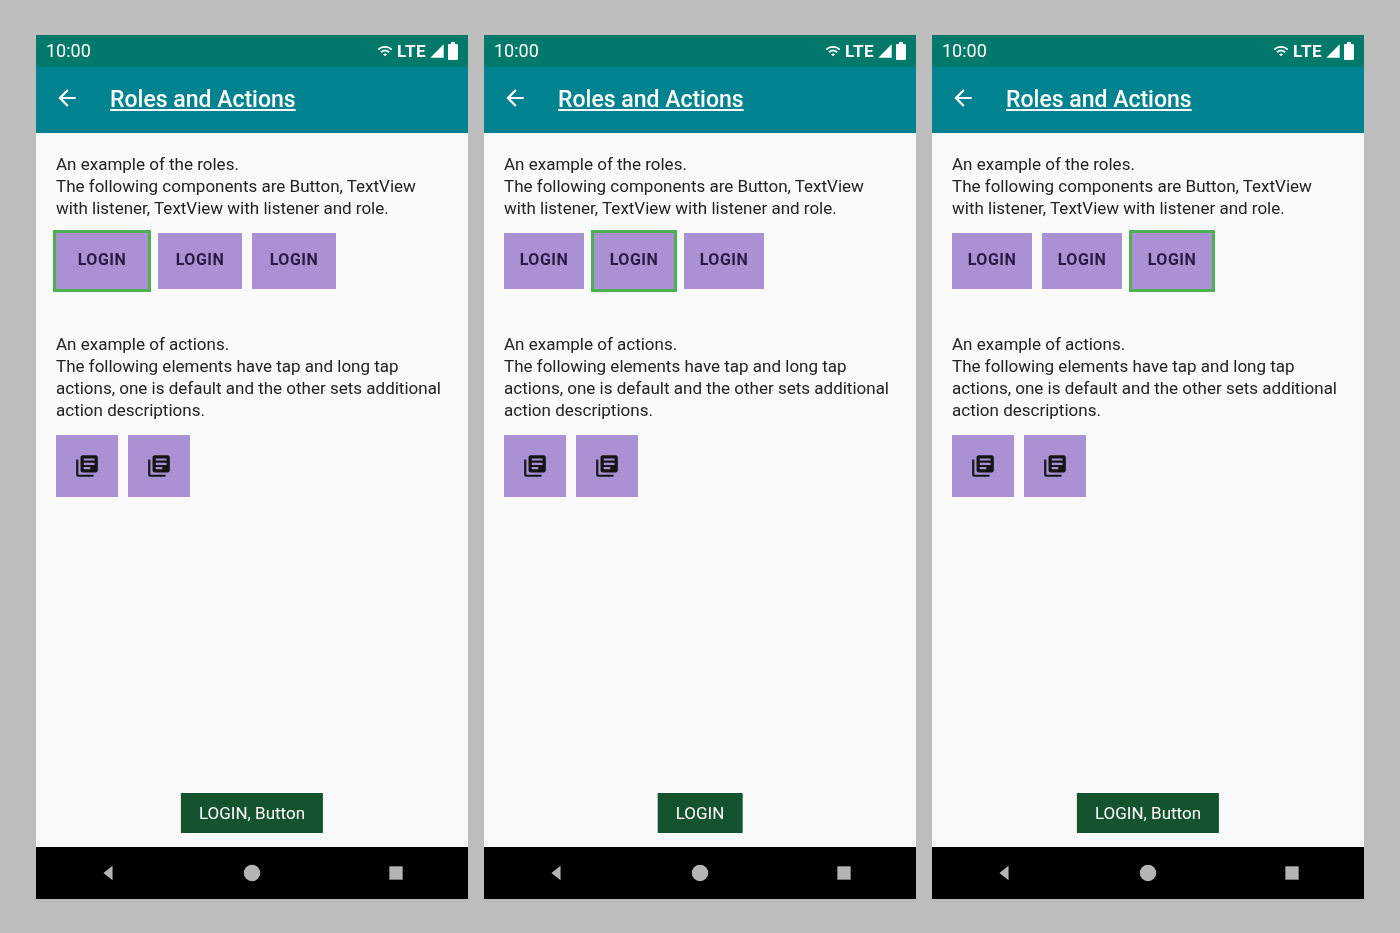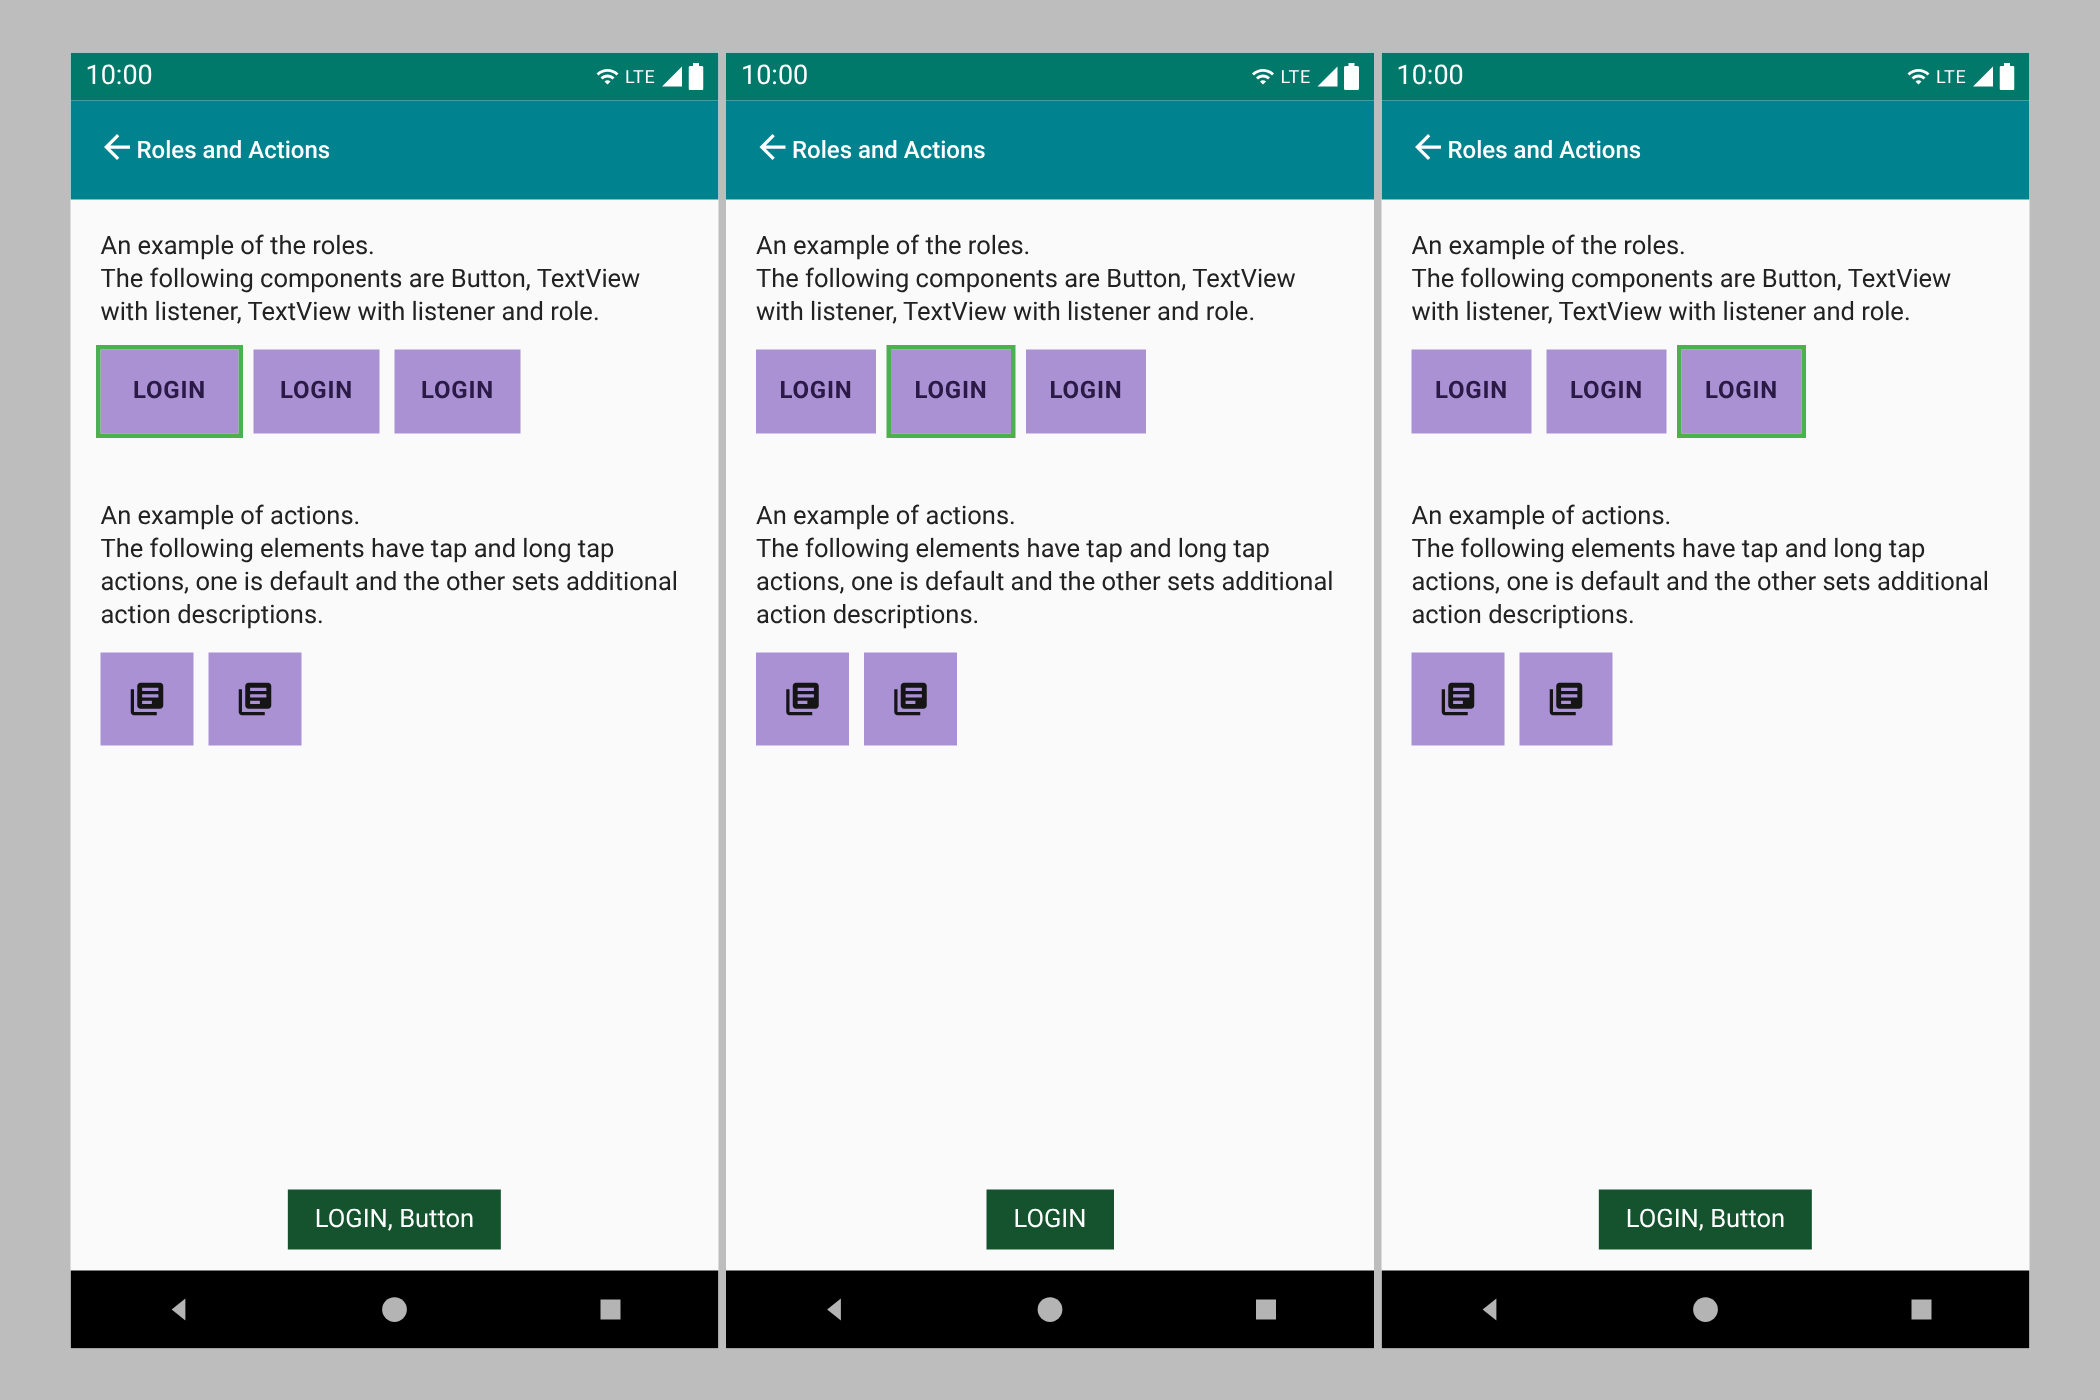--- a/index.html
+++ b/index.html
@@ -9,21 +9,21 @@
     font-family: Roboto, "Helvetica Neue", Arial, sans-serif;
     width: 1400px;
     height: 933px;
     overflow: hidden;
     display: flex;
     justify-content: center;
     align-items: center;
   }
   .stage {
     display: flex;
-    gap: 5px;
+    gap: 16px;
   }
   .phone {
     width: 432px;
     height: 864px;
     background: #fafafa;
     display: flex;
     flex-direction: column;
     position: relative;
     overflow: hidden;
   }
@@ -40,22 +40,24 @@
   .statusbar .icons { display: flex; align-items: center; gap: 3px; }
   .appbar {
     height: 66px;
     background: #00838f;
     color: #fff;
     display: flex;
     align-items: center;
     padding: 0 18px;
   }
   .appbar .title {
-    font-size: 16px;
+    font-size: 23px;
     font-weight: 500;
+    margin-left: 30px;
+    text-decoration: underline;
   }
   .content {
     flex: 1;
     padding: 20px;
     font-size: 17px;
     line-height: 1.3;
     color: #222;
     position: relative;
   }
   .row-buttons {
@@ -115,21 +117,21 @@
     justify-content: space-around;
   }
   .navbar .navbtn {
     width: 26px;
     height: 26px;
     fill: #b4b4b4;
     display: flex;
     align-items: center;
     justify-content: center;
   }
-  .lte { font-size: 12px; letter-spacing: 0.5px; font-weight: 400; }
+  .lte { font-size: 17px; letter-spacing: 0.5px; font-weight: 700; }
 </style>
 </head>
 <body>
 
 <div class="stage">
 
   <div class="phone">
     <div class="statusbar">
       <span>10:00</span>
       <span class="spacer"></span>

